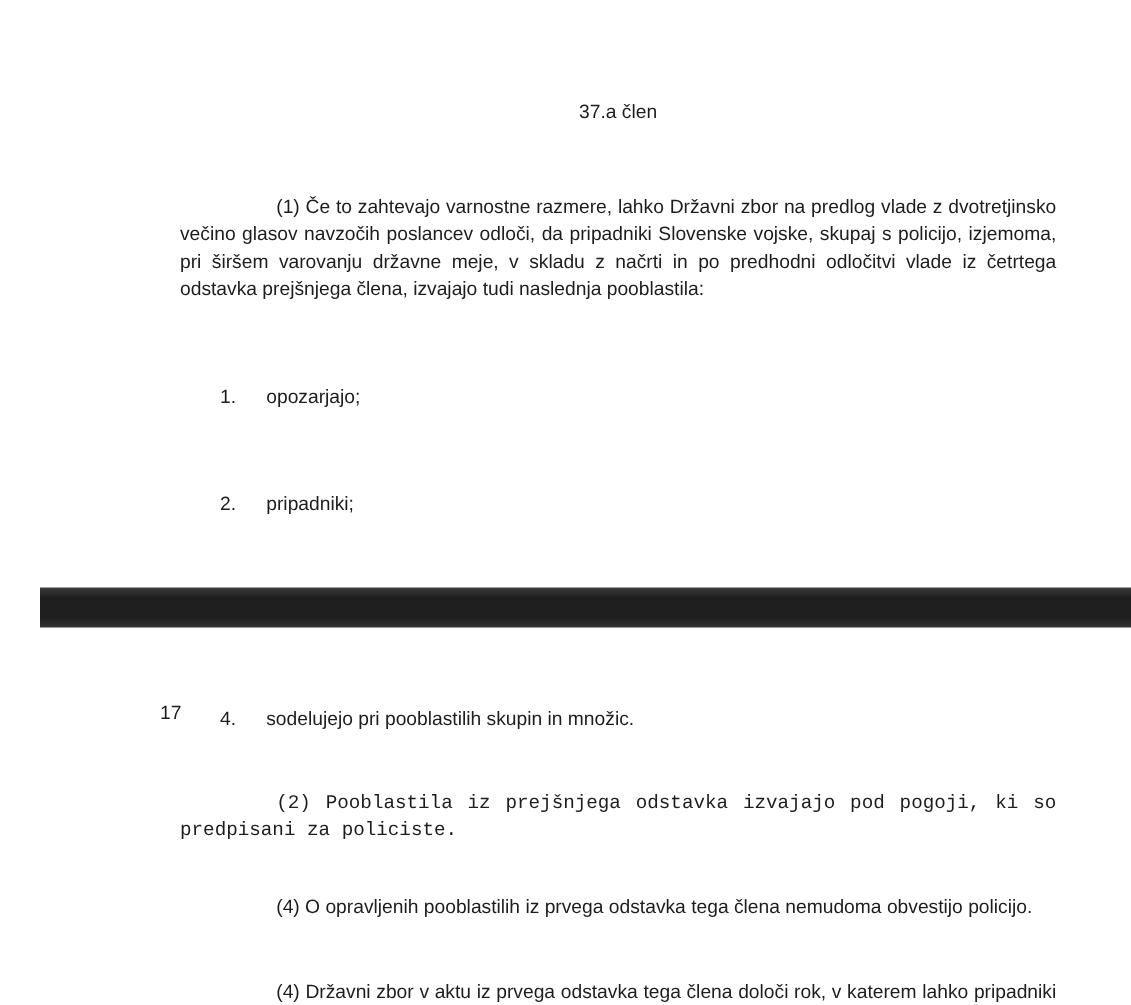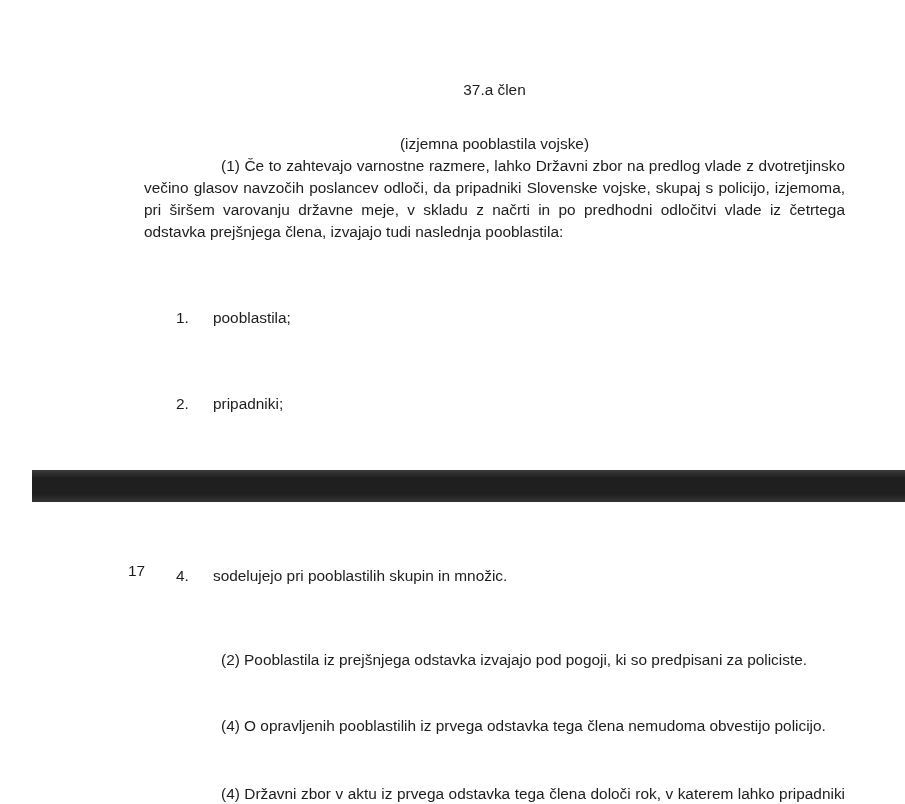--- a/index.html
+++ b/index.html
@@ -52,40 +52,39 @@
     width: 905px;
     height: 19px;
     background: linear-gradient(to bottom, #3c3c3c 0%, var(--color-separator) 25%, var(--color-separator) 75%, #333333 100%);
   }
   .page-number {
     position: absolute;
     top: 512px;
     left: 80px;
     right: 60px;
   }
-  .block-p2 { top: 574px; }
+  .block-p2 { top: 556px; font-family: Liberation Mono, monospace; }
   .block-p3 { top: 640px; }
   .block-p4 { top: 708px; }
 </style>
 </head>
 <body>
 
 <div class="sheet">
 
   <header class="doc-header">
     <div>37.a člen</div>
-    <div>(izjemna pooblastila vojske)</div>
   </header>
 
   <div class="text-block block-p1">
     <p class="para">(1) Če to zahtevajo varnostne razmere, lahko Državni zbor na predlog vlade z dvotretjinsko večino glasov navzočih poslancev odloči, da pripadniki Slovenske vojske, skupaj s policijo, izjemoma, pri širšem varovanju državne meje, v skladu z načrti in po predhodni odločitvi vlade iz četrtega odstavka prejšnjega člena, izvajajo tudi naslednja pooblastila:</p>
     <div class="numbered-list">
       <div class="list-row">
         <span class="num">1.</span>
-        <span class="txt">pooblastila;</span>
+        <span class="txt">opozarjajo;</span>
       </div>
       <div class="list-row">
         <span class="num">2.</span>
         <span class="txt">pripadniki;</span>
       </div>
       <div class="list-row">
         <span class="num">3.</span>
         <span class="txt">začasno odstavka gibanje oseb;</span>
       </div>
       <div class="list-row">

